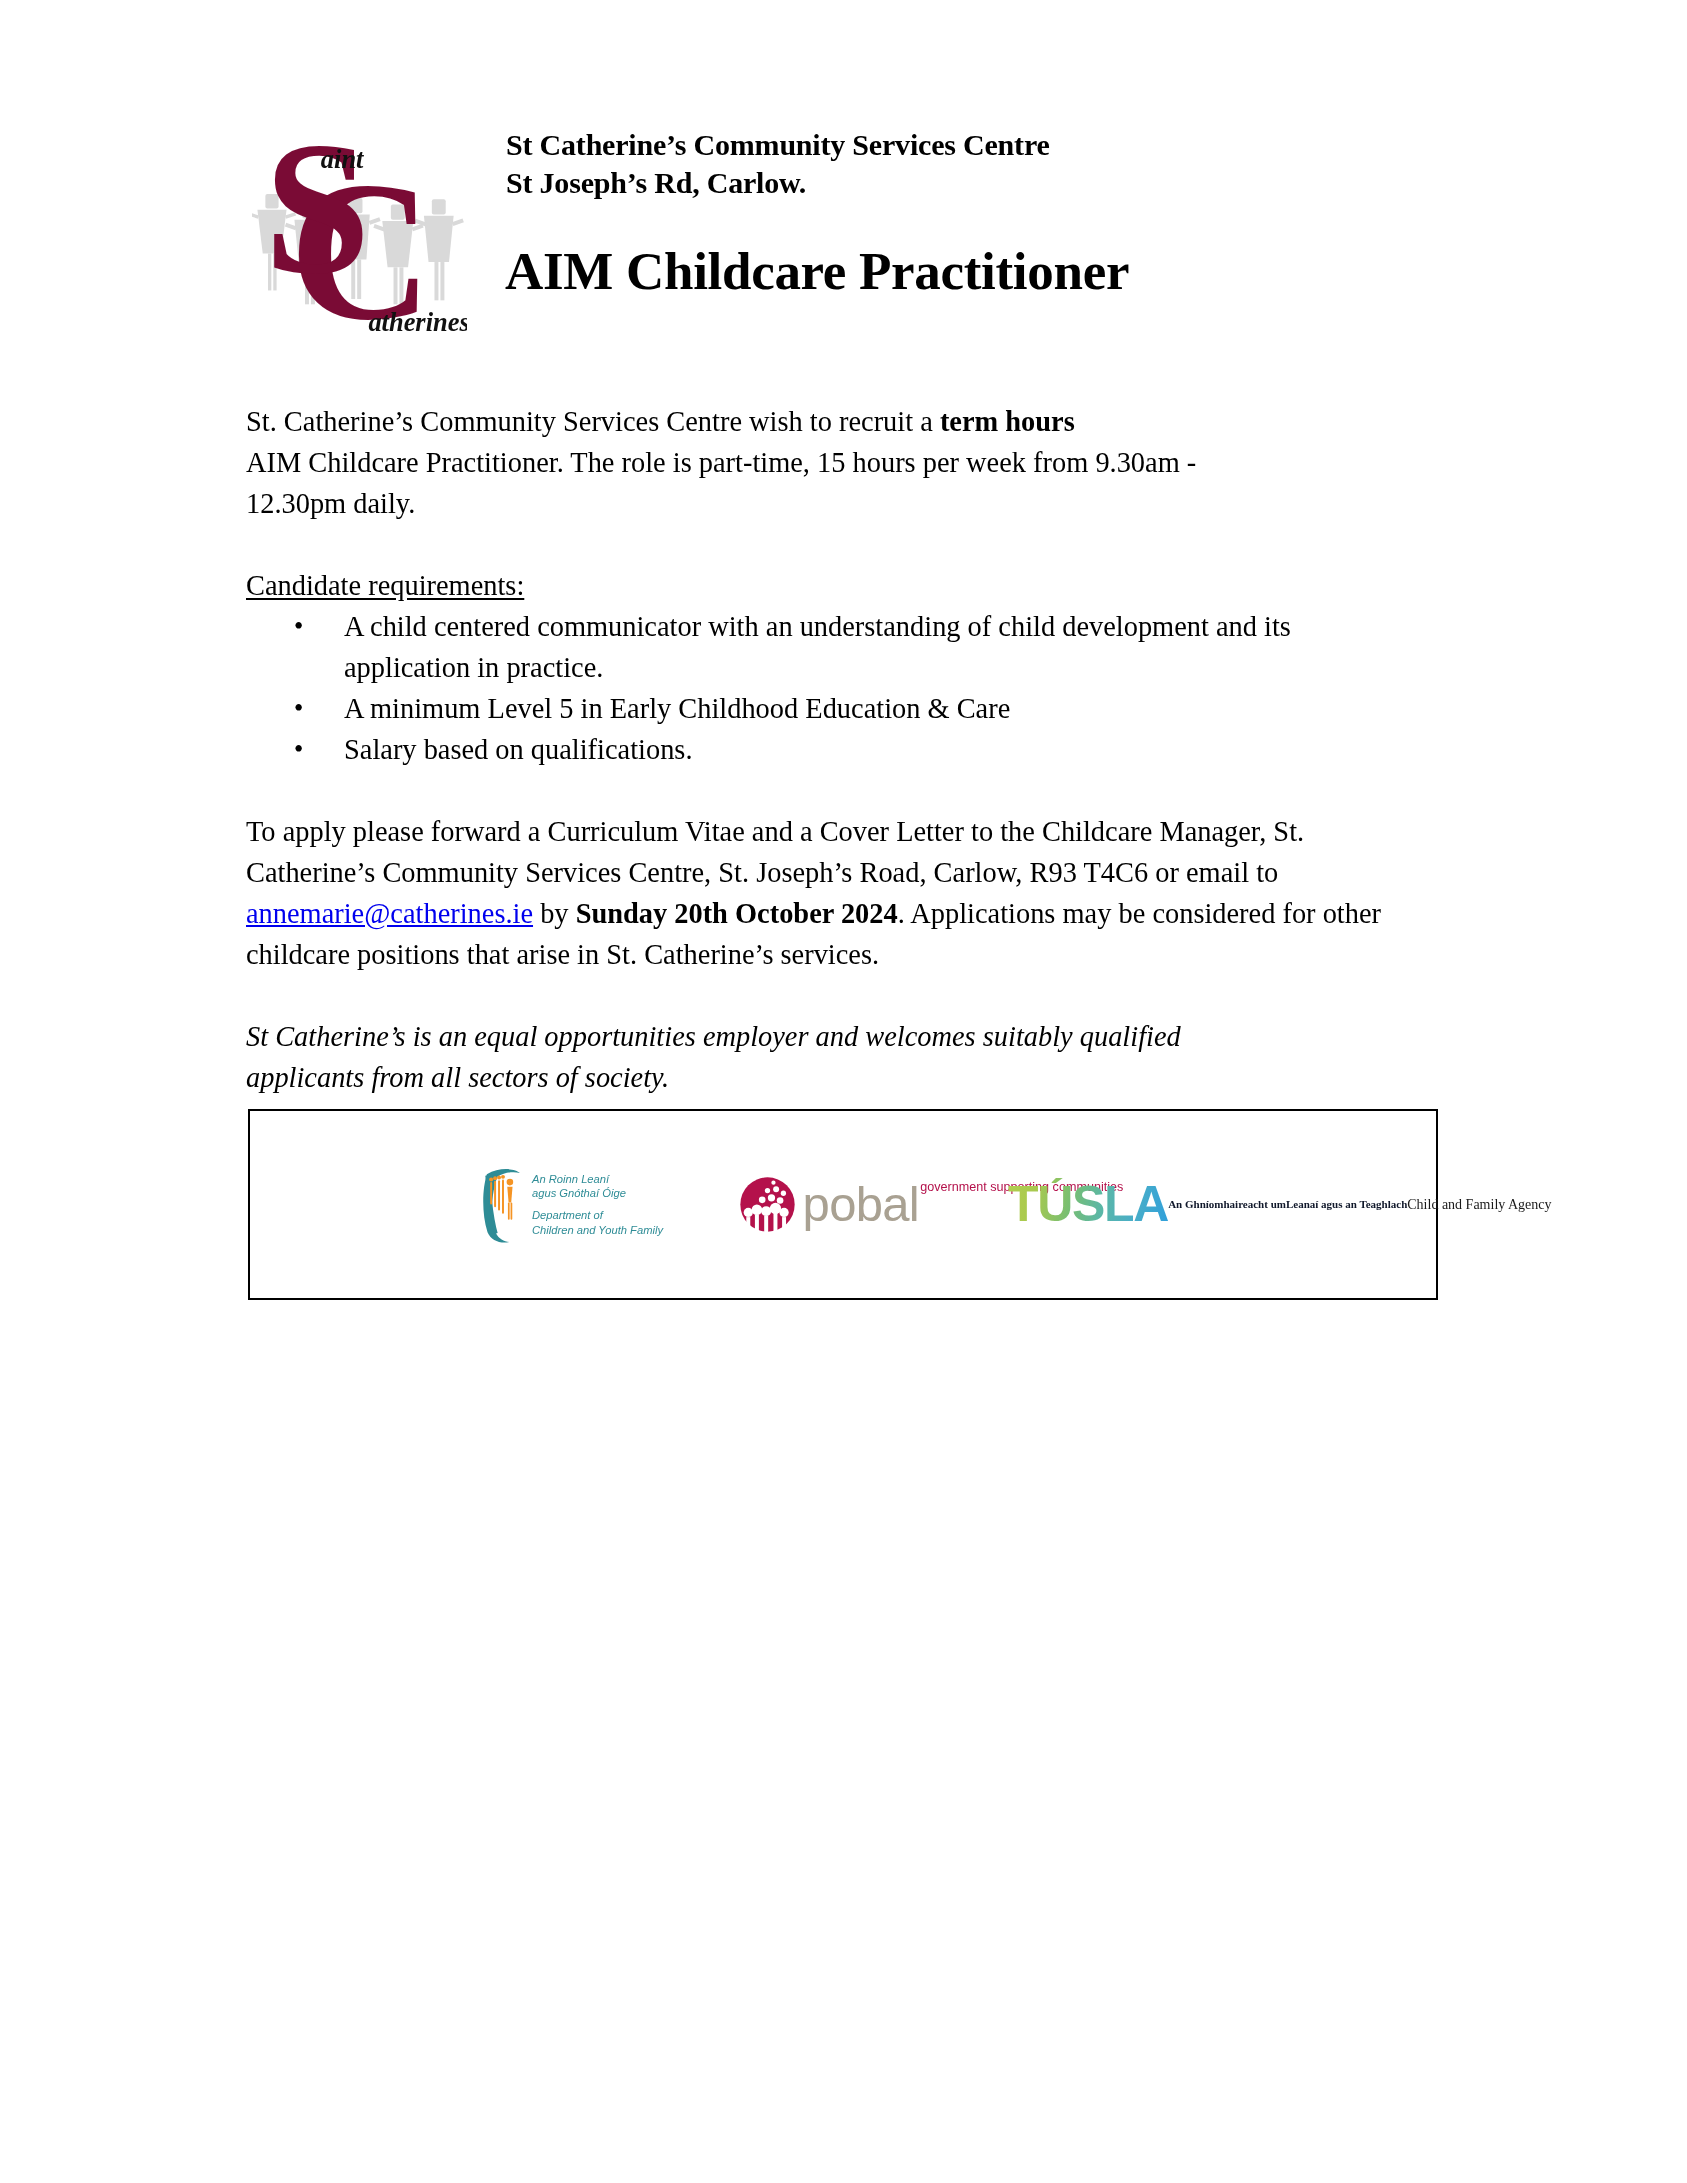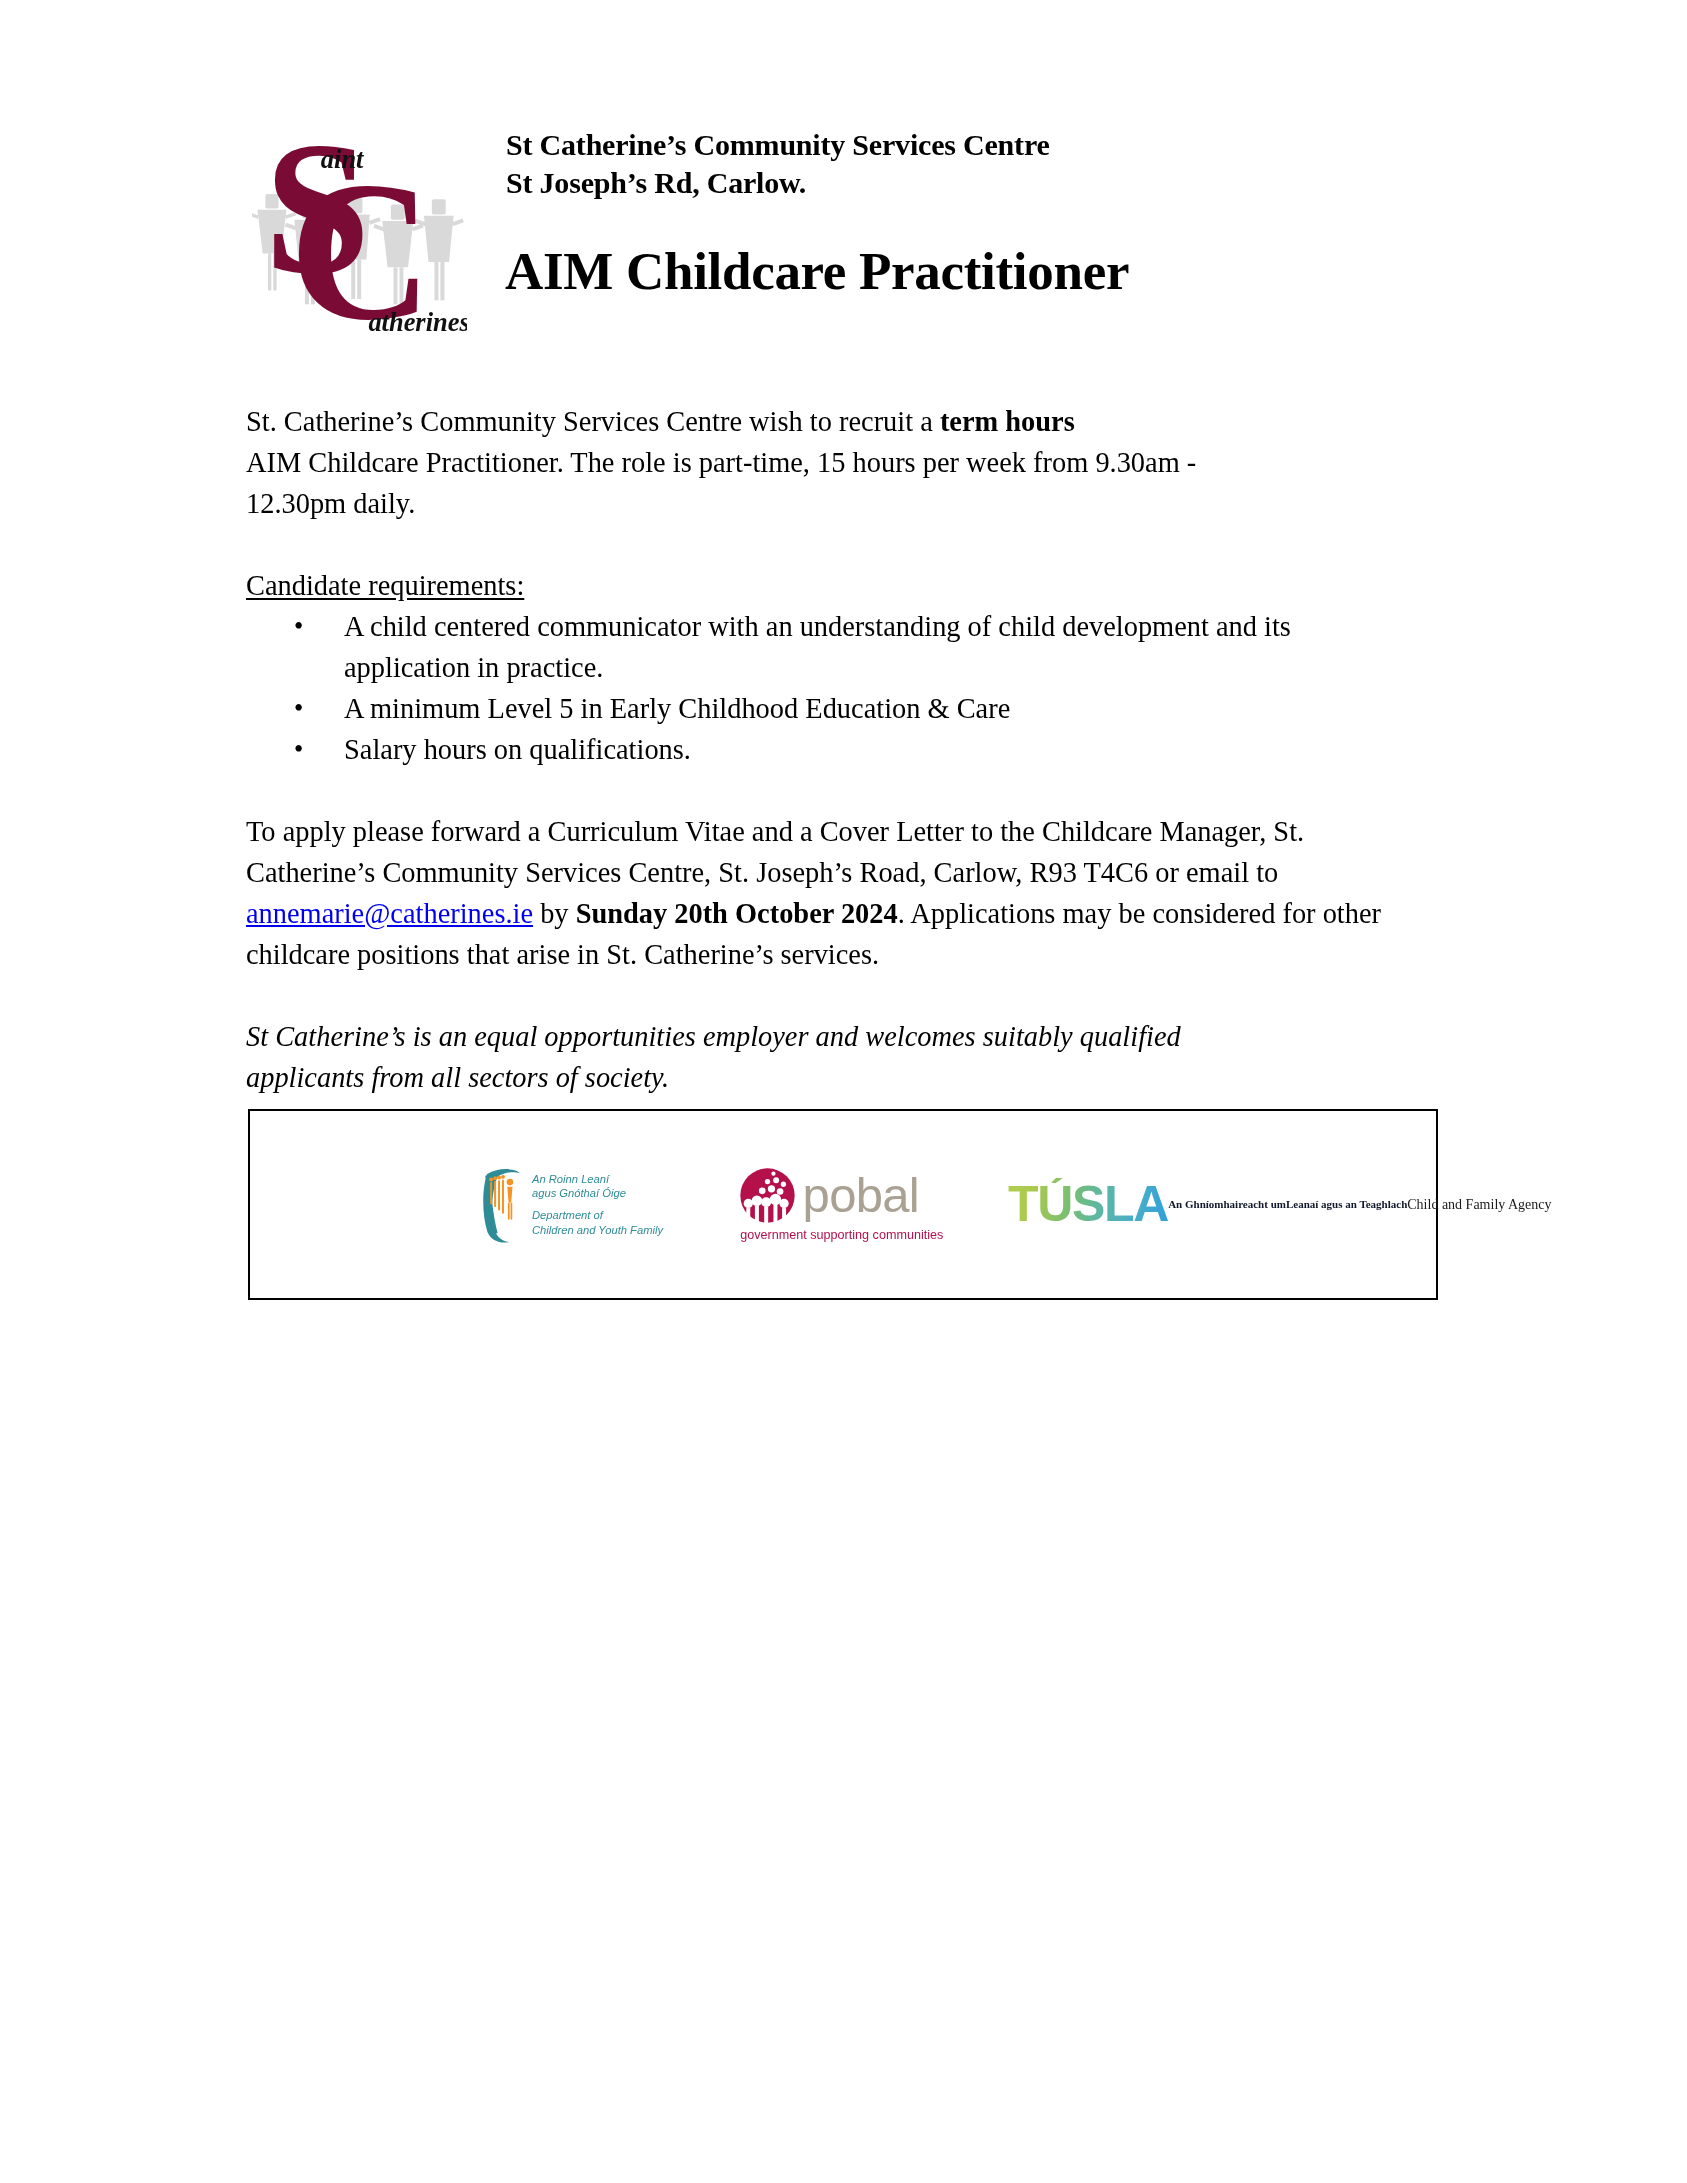--- a/index.html
+++ b/index.html
@@ -149,21 +149,21 @@
     font-size: 11.2px;
     line-height: 14.6px;
   }
   .dcya-words .grp { margin-bottom: 7.3px; }
   .dcya-words .grp:last-child { margin-bottom: 0; }
 
   
   .logo-pobal {
     width: 228px;
     display: flex;
-    flex-direction: column;
+    flex-direction: row;
     align-items: flex-start;
   }
   .pobal-row {
     display: flex;
     align-items: center;
     gap: 6.6px;
   }
   .pobal-circle { width: 57px; height: 57px; flex: 0 0 57px; }
   .pobal-circle svg { display:block; width:100%; height:100%; }
   .pobal-word {
@@ -309,21 +309,21 @@
     <li>
       <span class="bullet-glyph">•</span>
       <span>A child centered communicator with an understanding of child development and its application in practice.</span>
     </li>
     <li>
       <span class="bullet-glyph">•</span>
       <span>A minimum Level 5 in Early Childhood Education &amp; Care</span>
     </li>
     <li>
       <span class="bullet-glyph">•</span>
-      <span>Salary hours on qualifications.</span>
+      <span>Salary based on qualifications.</span>
     </li>
   </ul>
 
   <div class="para-gap"></div>
 
   <p class="apply-para"><span>To apply please forward a Curriculum Vitae and a Cover Letter to the Childcare Manager, St. Catherine’s Community Services Centre, St. Joseph’s Road, Carlow, R93 T4C6 or email to </span><a class="email-link" href="#">annemarie@catherines.ie</a><span> by </span><span class="bold">Sunday 20th October 2024</span><span>. Applications may be considered for other childcare positions that arise in St. Catherine’s services.</span></p>
 
   <div class="para-gap"></div>
 
   <p class="equal-opps">

